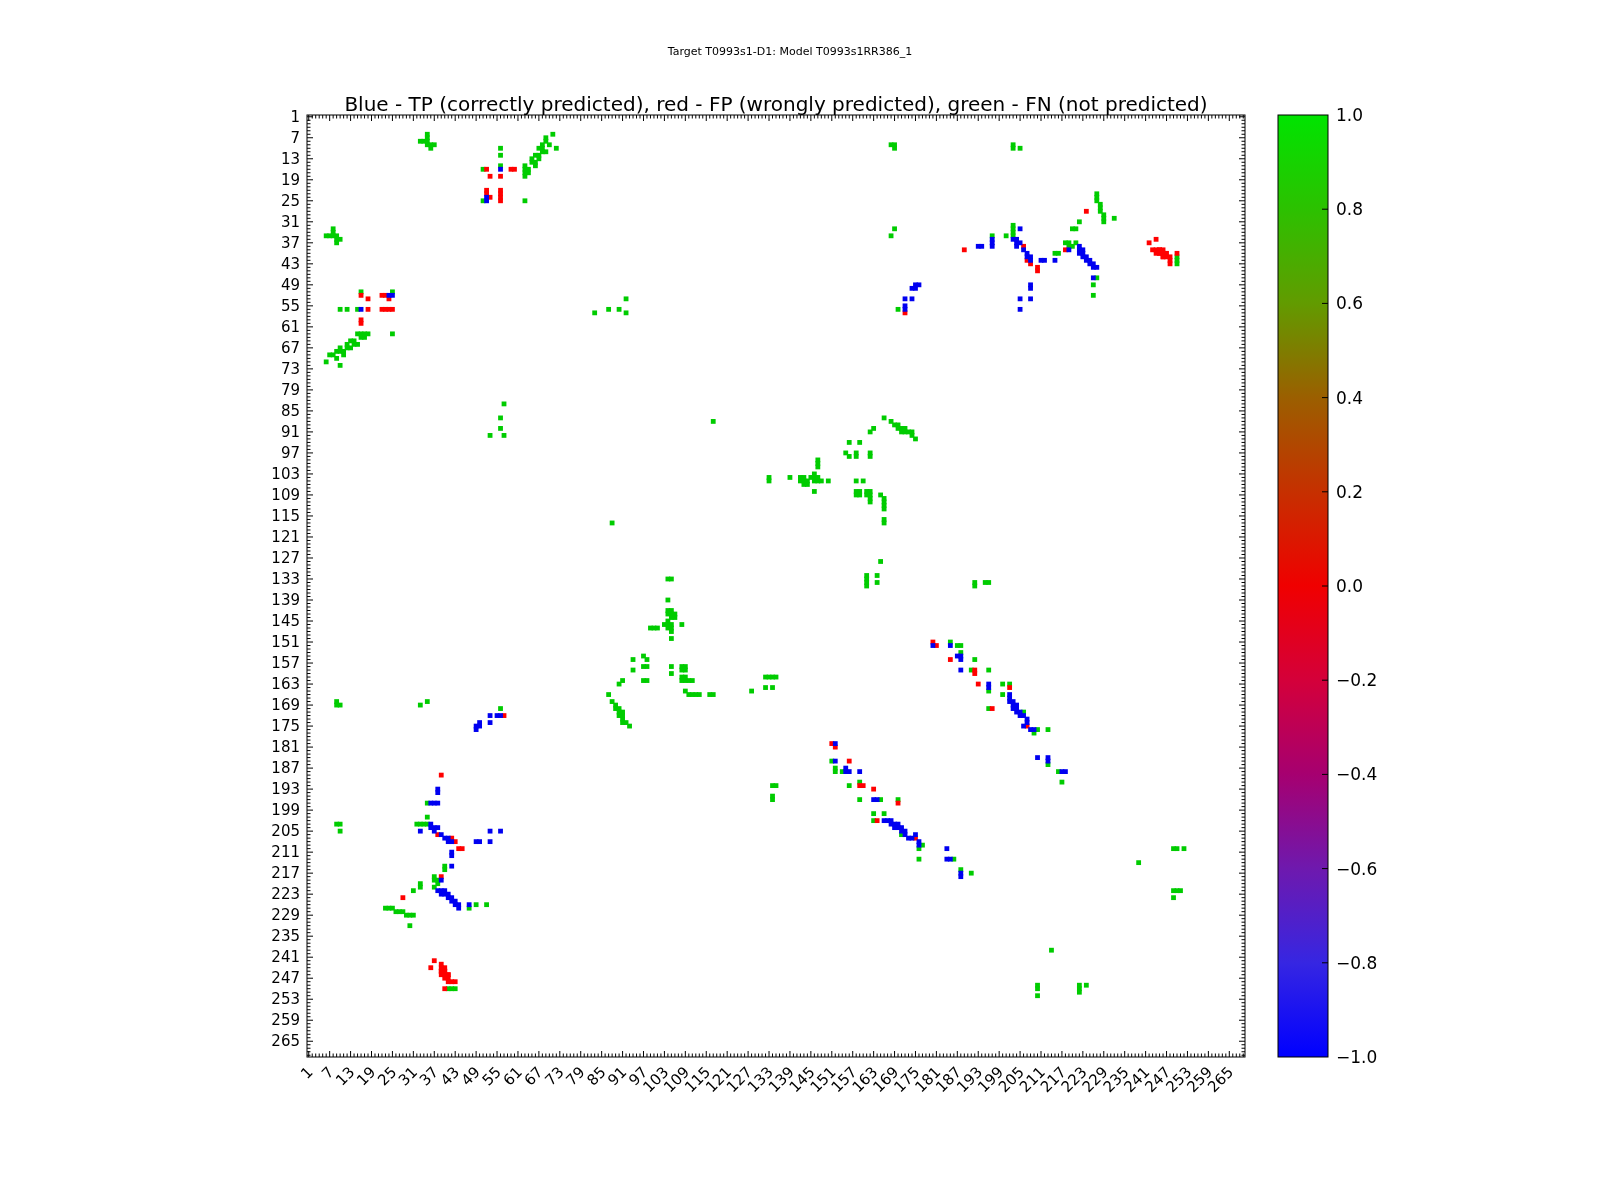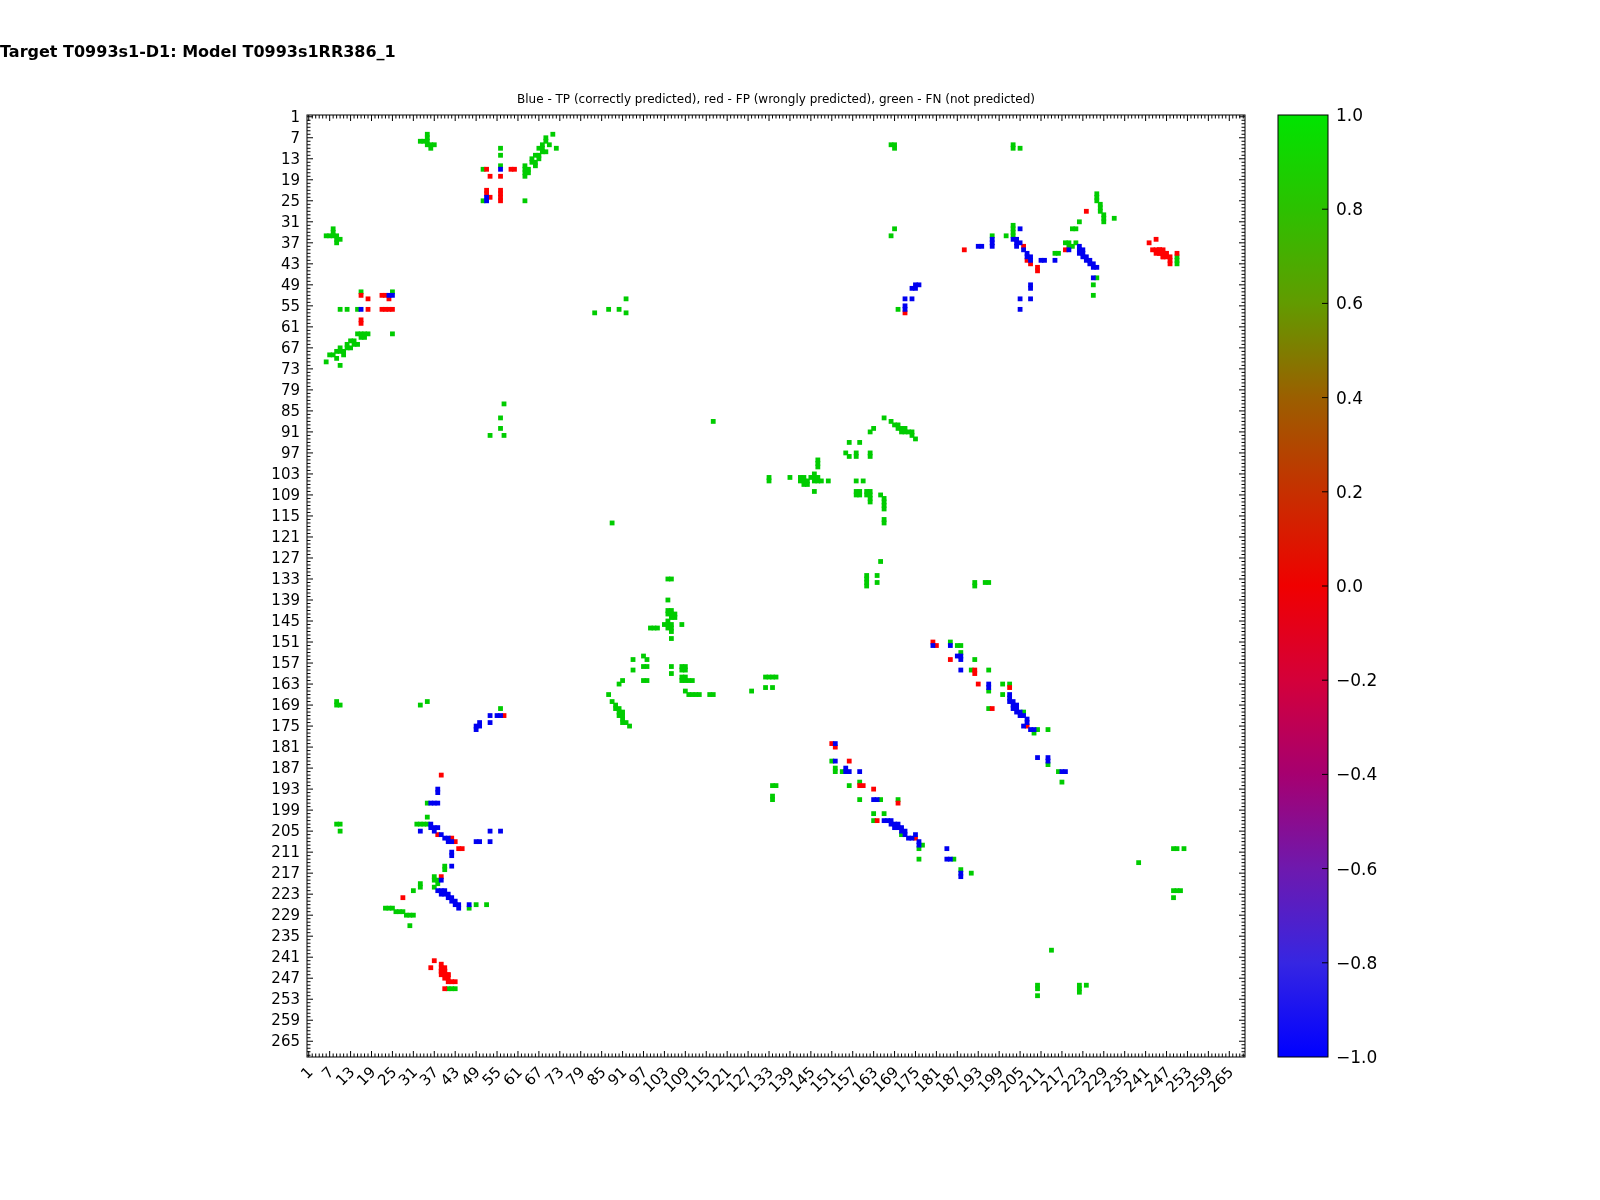--- a/index.html
+++ b/index.html
@@ -1,20 +1,20 @@
 <!DOCTYPE html>
 <html><head>
 <meta charset="utf-8">
 <style>
   html,body{margin:0;padding:0;background:#ffffff;}
   #figure{position:relative;width:1600px;height:1200px;background:#ffffff;overflow:hidden;
           font-family:"DejaVu Sans","Liberation Sans",sans-serif;color:#000;}
-  #suptitle{position:absolute;top:17px;left:0;width:1580px;text-align:left;
-            font-size:16px;line-height:23px;white-space:pre-line;font-weight:bold;}
-  #axes-title{position:absolute;top:92px;left:307px;width:938px;text-align:center;font-size:12px;}
+  #suptitle{position:absolute;top:17px;left:0;width:1580px;text-align:center;
+            font-size:11px;line-height:23px;white-space:pre-line;}
+  #axes-title{position:absolute;top:92px;left:307px;width:938px;text-align:center;font-size:20px;}
   #chart-layer{position:absolute;top:0;left:0;}
 </style>
 </head>
 <body>
 
 <div id="figure">
   <div id="suptitle">
     <div>Target T0993s1-D1: Model T0993s1RR386_1</div>
   </div>
   <div id="axes-title">Blue - TP (correctly predicted), red - FP (wrongly predicted), green - FN (not predicted)</div>

